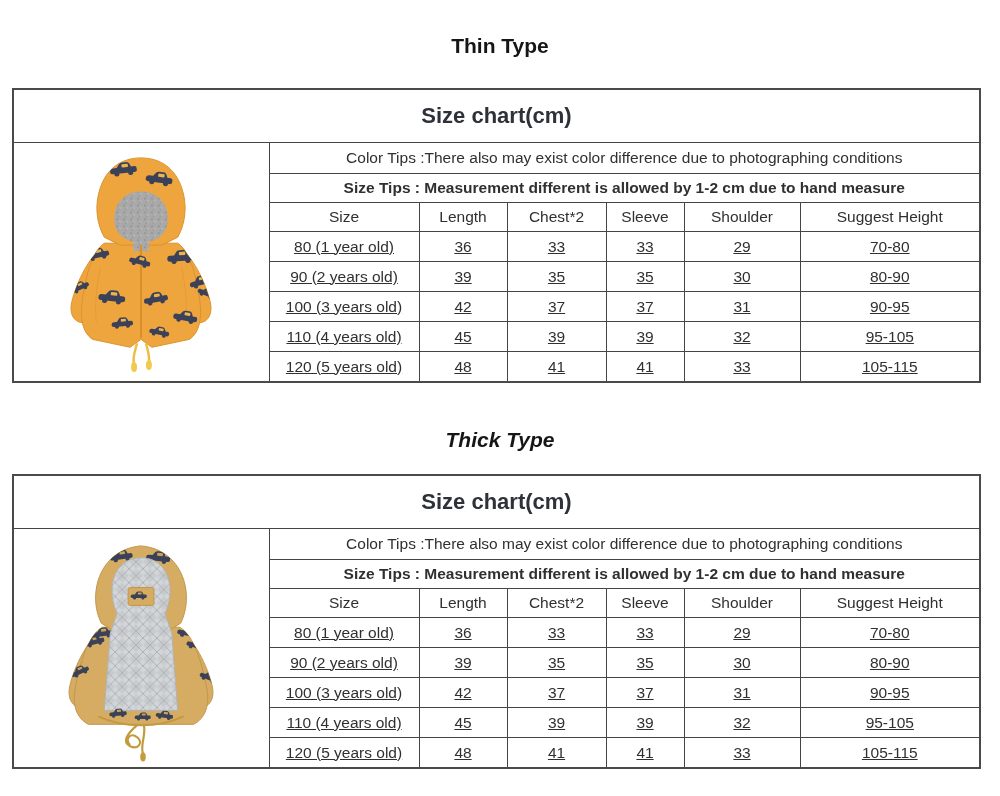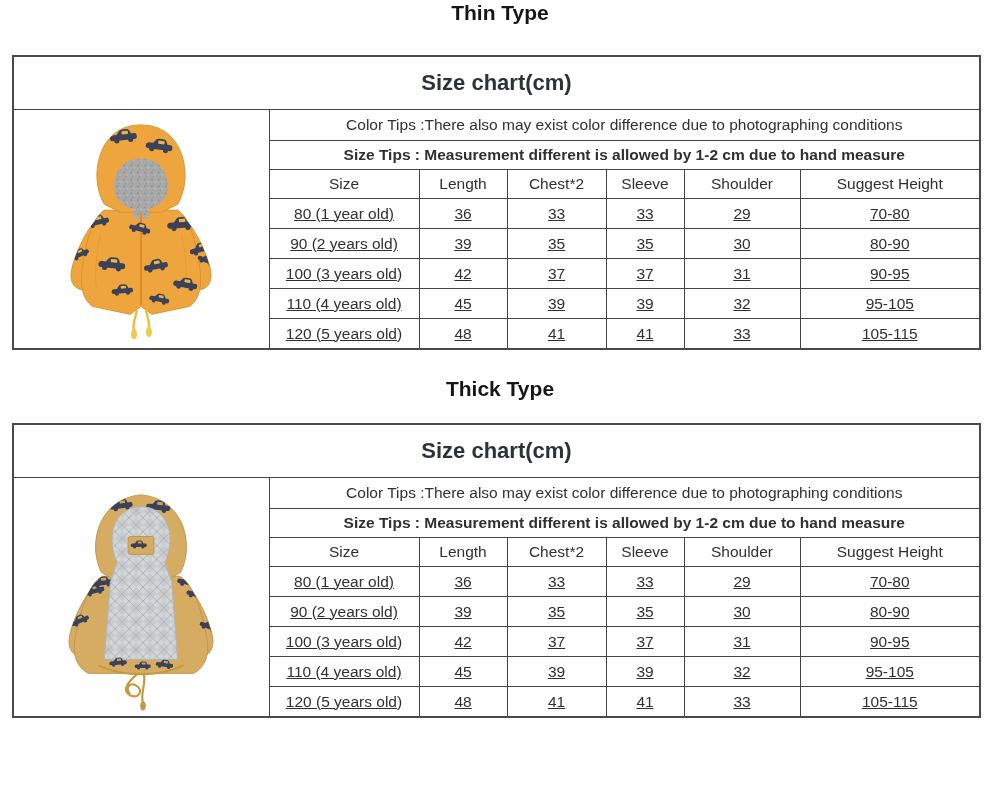--- a/index.html
+++ b/index.html
@@ -1,19 +1,19 @@
 <!DOCTYPE html>
 <html><head>
 <meta charset="utf-8">
 <style>
   html,body{margin:0;padding:0;background:#ffffff;}
   body{width:1000px;height:796px;font-family:"Liberation Sans",sans-serif;-webkit-font-smoothing:antialiased;}
   .section-title{margin:0;text-align:center;font-size:21px;font-weight:600;color:#161616;line-height:25px;}
-  #title-thin{}
-  #title-thick{padding-top:26px;}
+  #title-thin{padding-top:33px;}
+  #title-thick{padding-top:44px;font-style:italic;}
   table.size-chart{border-collapse:collapse;table-layout:fixed;width:967px;margin-left:12px;border:2px solid #4a4a4a;}
   #table-thin{margin-top:30px;}
   #table-thick{margin-top:22px;}
   table.size-chart td{border:1px solid #454545;font-size:15.5px;color:#303030;text-align:center;padding:0;overflow:hidden;}
   tr.r-title td{height:52px;font-size:22px;font-weight:700;color:#2d3138;}
   tr.r-tip1 td{height:30px;margin-top:12px;}
   tr.r-tip2 td{height:28px;font-weight:bold;}
   tr.r-head td{height:28px;margin-top:36px;}
   tr.r-data td{height:29px;text-decoration:underline;}
   td.tips{text-align:left;padding-left:6px;}

